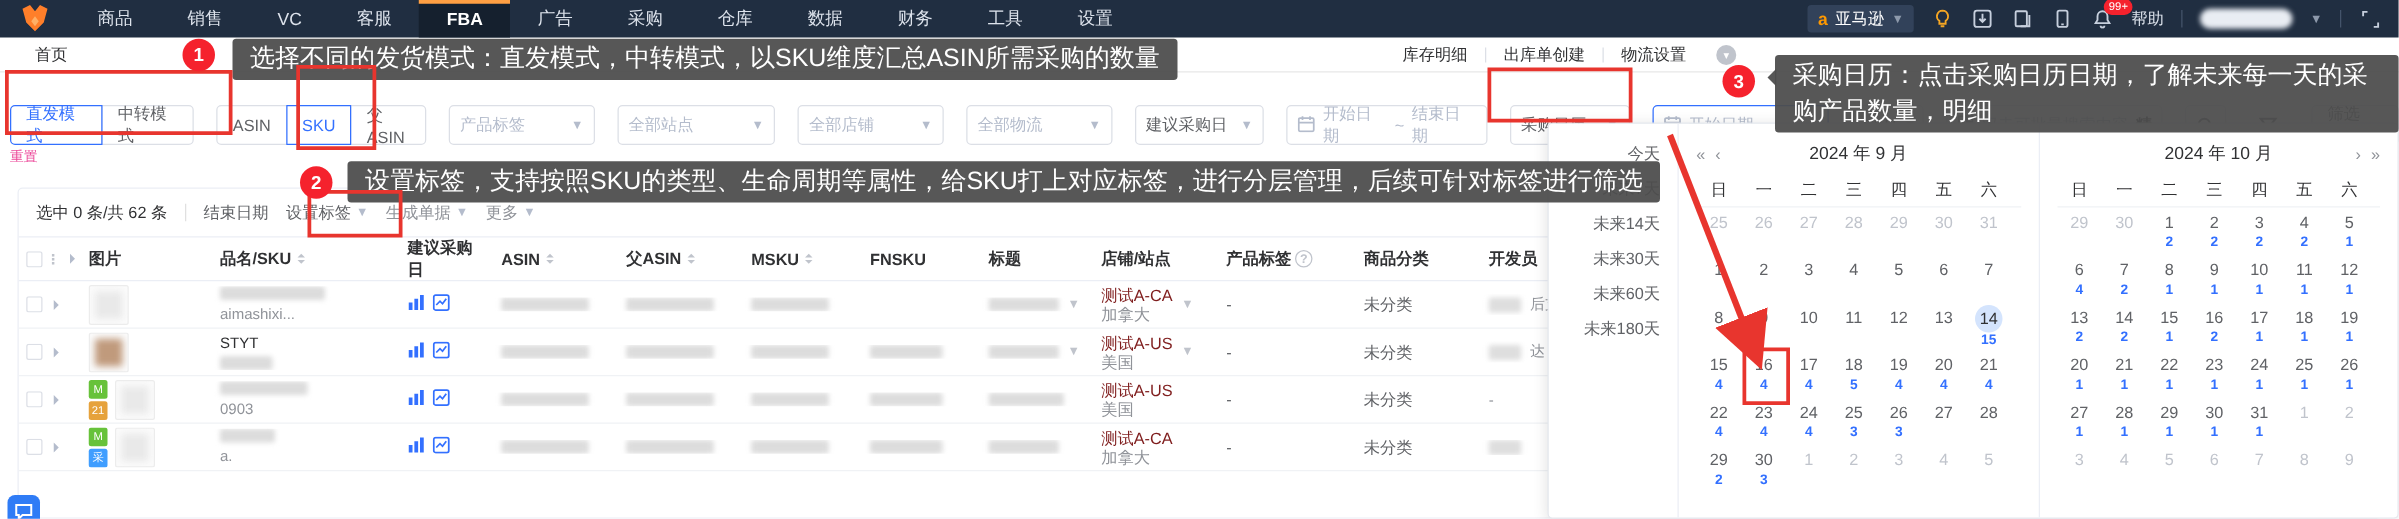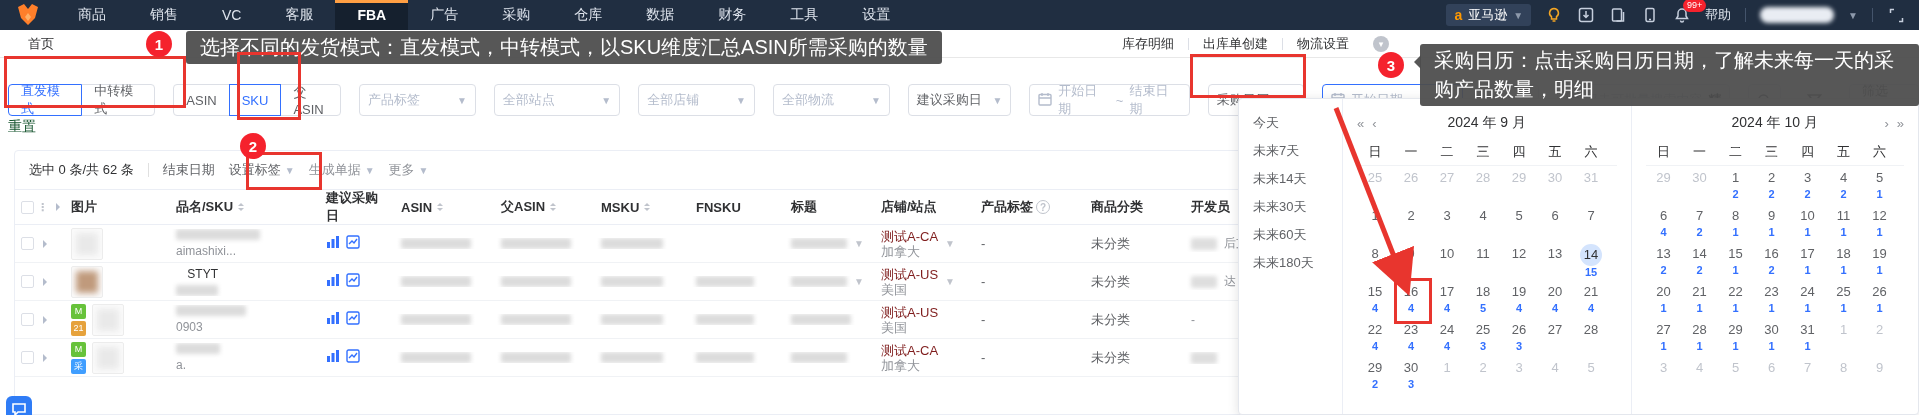--- a/index.html
+++ b/index.html
@@ -67,21 +67,21 @@
   .fdate.focused { border-color:#3370ff; }
   .cal-ico svg { stroke:#b4bccc; fill:none; stroke-width:1.4; }
   .fsearch { height:32px; border:1px solid #dcdfe6; border-radius:4px; background:#fff;
     display:flex; align-items:center; gap:6px; padding:0 8px; font-size:13px; }
   .fsearch .ph { color:#b4bccc; white-space:nowrap; overflow:hidden; }
   .precise { color:#303133; font-weight:bold; margin-left:auto; cursor:pointer; }
   .iconbtn { height:32px; width:34px; border:1px solid #dcdfe6; border-radius:4px;
     background:#fff; display:flex; align-items:center; justify-content:center; cursor:pointer; }
   .iconbtn svg { stroke:#606266; fill:none; stroke-width:1.6; }
   .funnel-wrap { border:none; }
-  .reset-link { position:absolute; left:8px; top:118px; font-size:14px; color:#14532d;
+  .reset-link { position:absolute; left:8px; top:118px; font-size:11px; color:#ec4899;
     cursor:pointer; z-index:3; }
 
   
   .card { position:absolute; left:14px; top:150px; width:1891px; height:265px;
     border:1px solid #ebeef5; border-radius:4px; background:#fff; z-index:2; }
   .toolbar { height:38px; display:flex; align-items:center; gap:14px; padding:0 14px;
     font-size:13px; color:#606266; }
   .toolbar .strong { color:#303133; }
   .toolbar .tsep { width:1px; height:14px; background:#e0e0e0; }
   .tool-item { cursor:pointer; display:flex; align-items:center; gap:4px; }
@@ -107,35 +107,35 @@
     background:#fbfbfb; position:relative; overflow:hidden; flex:none; }
   .thumb .smudge { position:absolute; inset:4px; border-radius:2px; background:#e9e9e9;
     filter:blur(3px); }
   .thumb.brown .smudge { background:#c09a7c; }
   .badge-stack { display:flex; flex-direction:column; gap:2px; margin-right:3px; }
   .mini-badge { width:15px; height:15px; border-radius:2px; color:#fff; font-size:9px;
     display:flex; align-items:center; justify-content:center; }
   .blur-bar { height:11px; border-radius:2px; background:#dcdcdc; filter:blur(2px); }
   .name-lines { display:flex; flex-direction:column; gap:4px; justify-content:center; }
   .frag { color:#909399; font-size:12px; white-space:nowrap; }
-  .frag.dark { color:#303133;text-align:right; }
+  .frag.dark { color:#303133; }
   .chart-icons { display:flex; gap:6px; }
   .chart-icons svg { cursor:pointer; }
   .cell-dd { color:#c0c4cc; font-size:10px; margin-left:4px; }
   .shop-lines { line-height:15px; }
   .shop-lines .l1 { color:#7f1d1d; }
   .shop-lines .l2 { color:#909399; }
   .dev-blob { width:26px; height:12px; background:#dedede; border-radius:2px;
     filter:blur(2px); display:inline-block; margin-right:4px; vertical-align:middle; }
 
   
   .cal-popup { position:absolute; left:1238px; top:98px; width:681px; height:317px;
     background:#fff; border:1px solid #e4e7ed; border-radius:4px;
     box-shadow:0 2px 12px rgba(0,0,0,.12); display:flex; z-index:20; }
-  .quick-list { width:104px; border-right:1px solid #ebeef5; padding-top:10px; flex:none; }
+  .quick-list { width:104px; border-right:1px solid #ebeef5; padding-top:10px; flex:none;text-align:right; }
   .quick-item { padding:5px 14px; font-size:13px; color:#606266; cursor:pointer;
     white-space:nowrap; }
   .months { flex:1; display:flex; }
   .month { width:50%; padding:10px 14px 0 14px; }
   .month + .month { border-left:1px solid #ebeef5; }
   .month-head { position:relative; height:28px; display:flex; align-items:center;
     justify-content:center; font-size:14px; color:#303133; }
   .mnav { position:absolute; top:0; height:28px; display:flex; align-items:center; gap:8px;
     color:#909399; font-size:13px; }
   .mnav span { cursor:pointer; }
@@ -1070,20 +1070,21 @@
             <div class="cell other">
               <div class="d">9</div>
               <div class="cnt"></div>
             </div>
           </div>
         </div>
       </div>
   </div>
 
   <div class="tooltip" style="left:186px; top:31px;">选择不同的发货模式：直发模式，中转模式，以SKU维度汇总ASIN所需采购的数量</div>
+  <div class="tooltip" style="left:278px; top:129px;">设置标签，支持按照SKU的类型、生命周期等属性，给SKU打上对应标签，进行分层管理，后续可针对标签进行筛选</div>
   <div class="tooltip wrap" style="left:1420px; top:44px; width:499px;">采购日历：点击采购日历日期，了解未来每一天的采购产品数量，明细</div>
   <span class="notch" style="left:1407px; top:55px; border-right-color:rgba(77,77,77,.94);"></span>
 
   <div class="num-badge" style="left:146px; top:31px;">1</div>
   <div class="num-badge" style="left:240px; top:133px;">2</div>
   <div class="num-badge" style="left:1378px; top:52px;">3</div>
 
   <div class="red-box" style="left:4px; top:56px; width:182px; height:52px;"></div>
   <div class="red-box" style="left:237px; top:52px; width:64px; height:68px;"></div>
   <div class="red-box" style="left:246px; top:152px; width:76px; height:38px;"></div>

